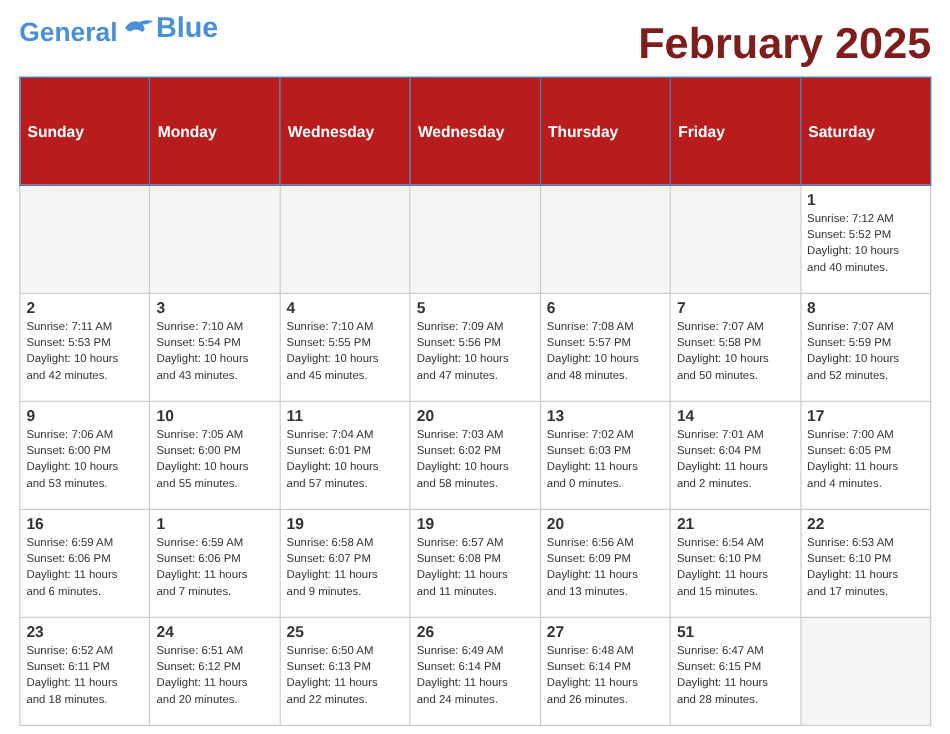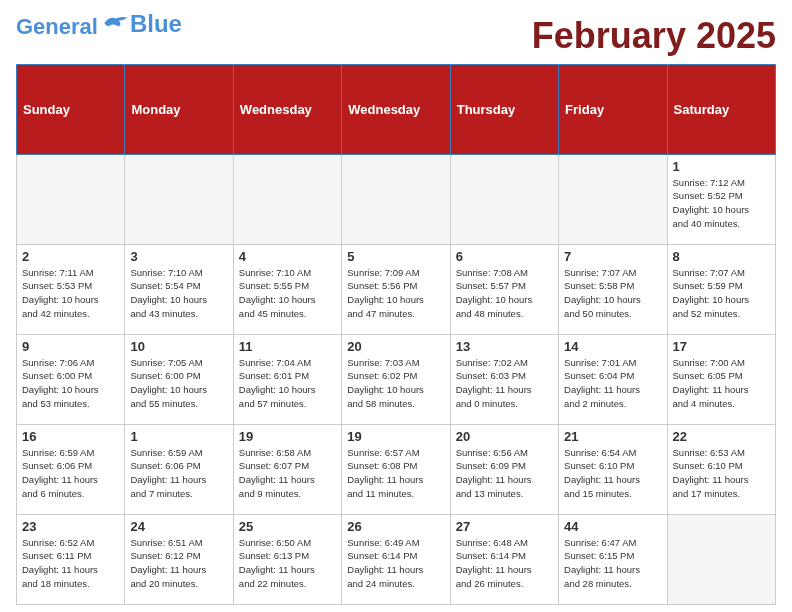--- a/index.html
+++ b/index.html
@@ -233,19 +233,19 @@
         </td>
         <td>
           <span class="day-number">26</span>
           <div class="day-info">Sunrise: 6:49 AM<br>Sunset: 6:14 PM<br>Daylight: 11 hours<br>and 24 minutes.</div>
         </td>
         <td>
           <span class="day-number">27</span>
           <div class="day-info">Sunrise: 6:48 AM<br>Sunset: 6:14 PM<br>Daylight: 11 hours<br>and 26 minutes.</div>
         </td>
         <td>
-          <span class="day-number">44</span>
+          <span class="day-number">51</span>
           <div class="day-info">Sunrise: 6:47 AM<br>Sunset: 6:15 PM<br>Daylight: 11 hours<br>and 28 minutes.</div>
         </td>
         <td class="empty"></td>
       </tr>
     </tbody>
 </table>
 
 </body></html>

